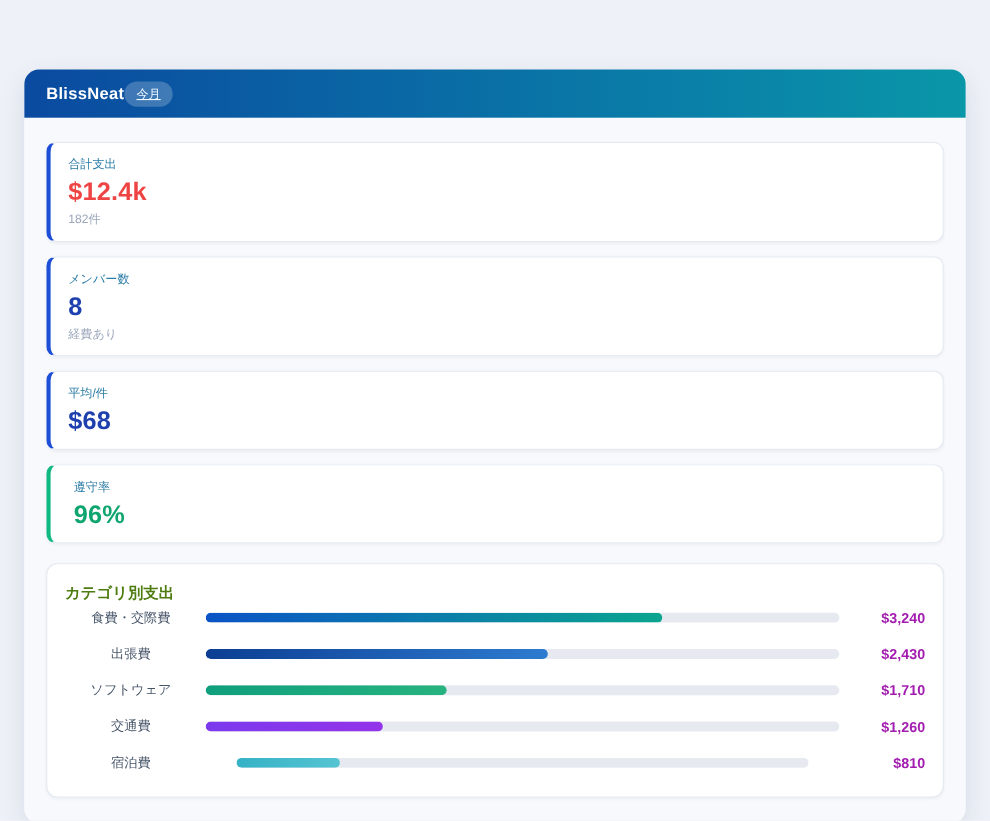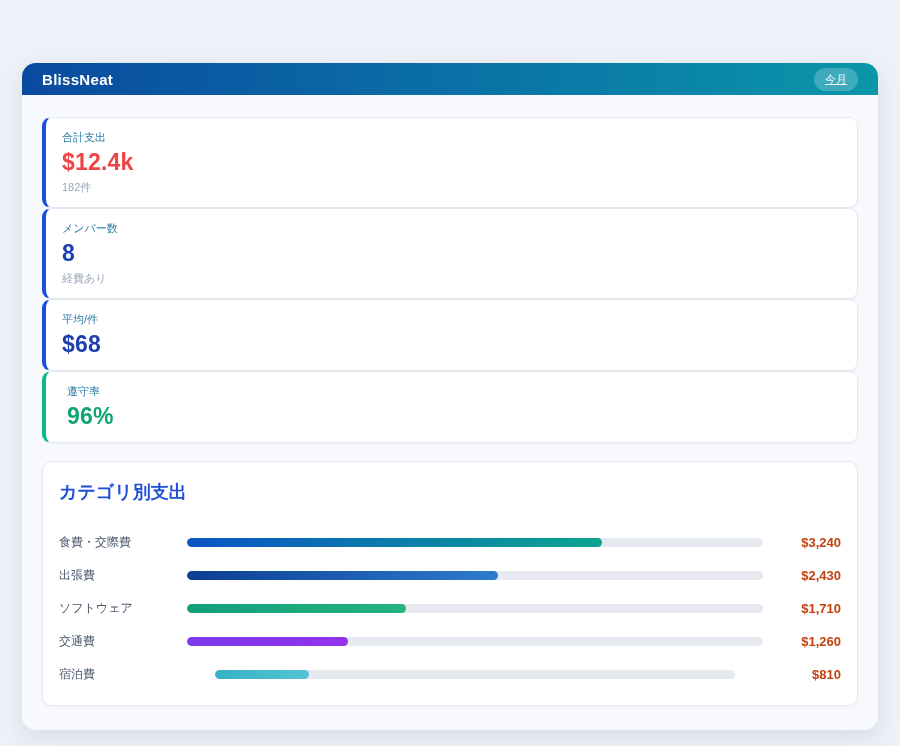--- a/index.html
+++ b/index.html
@@ -10,25 +10,24 @@
   }
   .app-card {
     width: 856px;
     margin: 63px auto 0 auto;
     background: #f7f9fc;
     border-radius: 14px;
     box-shadow: 0 8px 24px rgba(15, 40, 80, 0.10);
     overflow: hidden;
   }
   .app-header {
-    height: 32px;
+    height: 44px;
     background: linear-gradient(90deg, #0a4aa0 0%, #0a7fa8 70%, #0a97a8 100%);
     display: flex;
     align-items: center;
-    justify-content: space-between;
     padding: 0 20px;
   }
   .app-title {
     color: #ffffff;
     font-size: 15px;
     font-weight: bold;
     letter-spacing: 0.3px;
   }
   .period-badge {
     background: rgba(255,255,255,0.22);
@@ -42,52 +41,53 @@
     text-decoration: underline;
   }
   .app-body { padding: 22px 20px 24px 20px; }
 
   .stat-card {
     background: #ffffff;
     border: 1px solid #e4e9f1;
     border-left: 4px solid #1d4ed8;
     border-radius: 9px;
     padding: 12px 16px 12px 16px;
+    margin-bottom: 13px;
     box-shadow: 0 1px 3px rgba(15,40,80,0.05);
   }
   .stat-label { font-size: 11px; color: #2b7ca6; margin-bottom: 4px; }
   .stat-value { font-size: 23px; font-weight: bold; color: #1e40af; letter-spacing: 0.2px; }
   .stat-sub { font-size: 11px; color: #9aa7ba; margin-top: 4px; }
 
   .chart-card {
     background: #ffffff;
     border: 1px solid #e4e9f1;
     border-radius: 10px;
     padding: 18px 16px 20px 16px;
     margin-top: 18px;
     box-shadow: 0 1px 3px rgba(15,40,80,0.05);
   }
-  .chart-title { font-size: 18px; font-weight: bold; color: #1d4ed8; margin-bottom: 30px; }
+  .chart-title { font-size: 14px; font-weight: bold; color: #4d7c0f; margin-bottom: 4px; }
   .chart-row {
     display: grid;
     grid-template-columns: 120px 1fr 70px;
     align-items: center;
     column-gap: 8px;
     margin-bottom: 16px;
   }
   .chart-row:last-child { margin-bottom: 2px; gap: 36px; }
-  .chart-row-label { font-size: 12px; color: #475569; }
+  .chart-row-label { font-size: 12px; color: #475569; text-align: center; }
   .bar-track {
     height: 9px;
     background: #e6eaf0;
     border-radius: 5px;
     overflow: hidden;
   }
   .bar-fill { height: 100%; border-radius: 5px; }
-  .chart-row-value { font-size: 13px; font-weight: bold; color: #c2410c; text-align: right; }
+  .chart-row-value { font-size: 13px; font-weight: bold; color: #a21caf; text-align: right; }
 </style>
 </head>
 <body>
 
 <div class="app-card">
 
   <div class="app-header">
     <div class="app-title">BlissNeat</div>
     <button class="period-badge">今月</button>
   </div>

